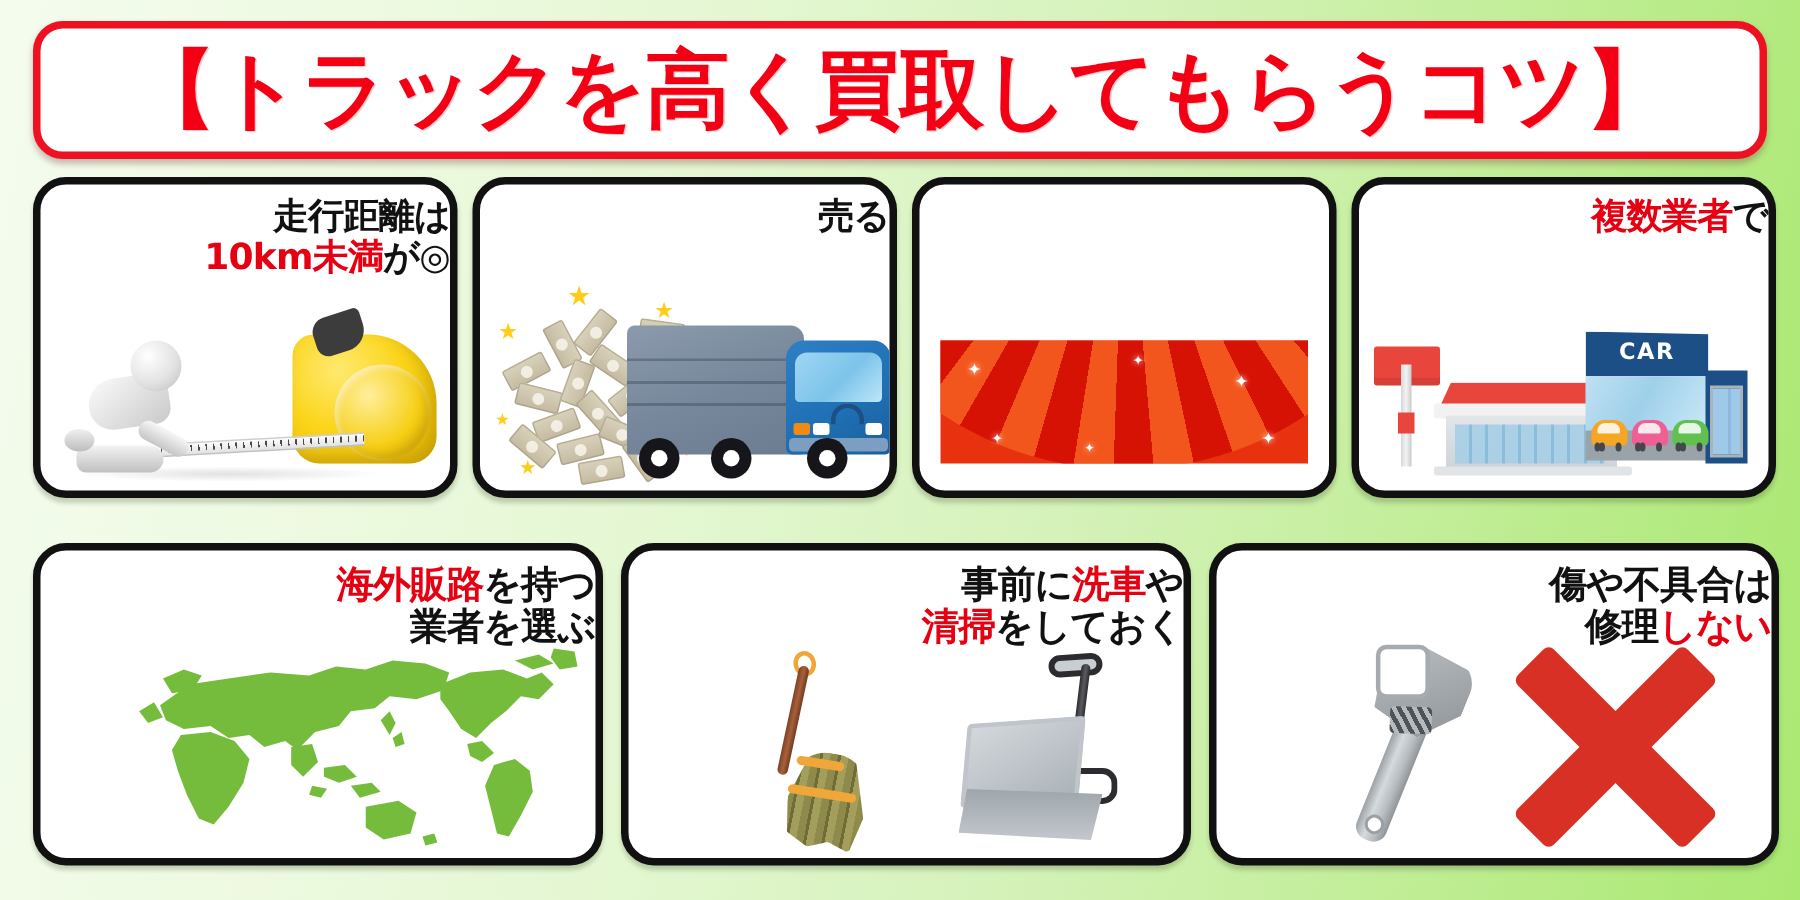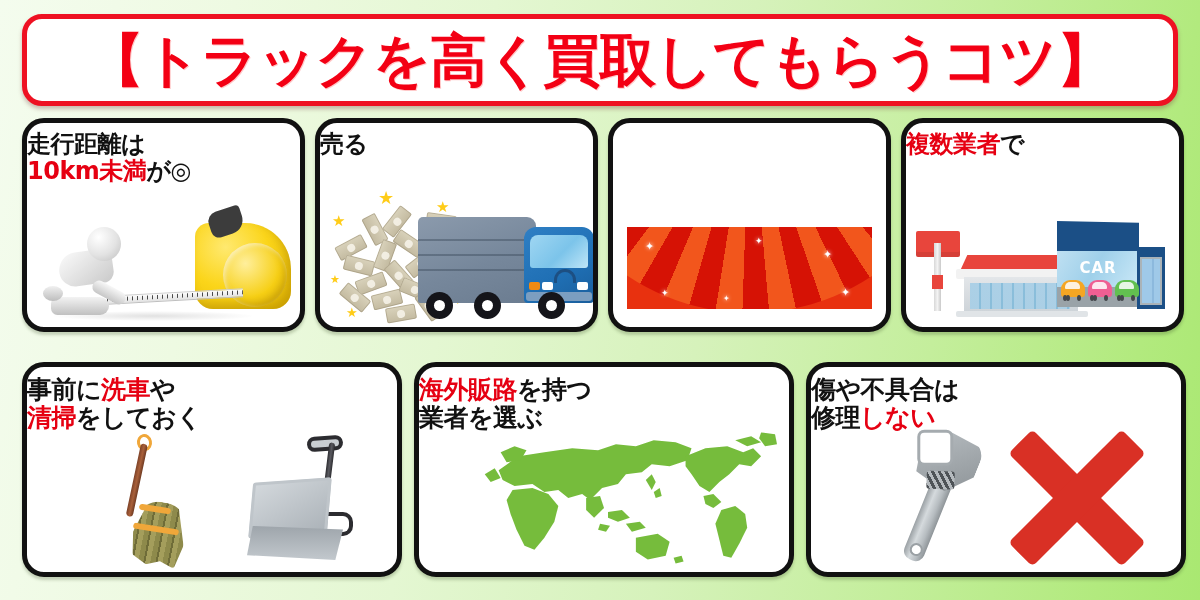--- a/index.html
+++ b/index.html
@@ -64,21 +64,21 @@
     overflow: hidden;
     box-shadow: 0 3px 3px rgba(60,80,40,.25);
   }
   .row-top .card { width: 283px; height: 214px; }
   .row-bottom .card { width: 380px; height: 215px; }
 
   .card-title {
     position: absolute;
     top: 8px;
     left: 0; right: 0;
-    text-align: left;
+    text-align: right;
     font-size: 24px;
     font-weight: 700;
     line-height: 1.13;
     color: #111111;
     letter-spacing: -0.5px;
     z-index: 5;
   }
   .row-bottom .card-title { font-size: 25px; top: 9px; }
   .hl { color: #e60012; }
 
@@ -301,21 +301,20 @@
   .car-shop { position: absolute; right: 14px; bottom: 10px; width: 108px; height: 92px; }
   .cs-sign {
     position: absolute; left: 0; top: 0; width: 82px; height: 30px;
     background: #1b4f86;
     clip-path: polygon(0 0, 100% 6%, 100% 100%, 0 100%);
   }
   .cs-label {
     position: absolute; left: 0; top: 4px; width: 82px;
     text-align: center; color: #fff; font-size: 15px; font-weight: 700;
     letter-spacing: 1px;
-    margin-top: 34px;
   }
   .cs-window {
     position: absolute; left: 0; top: 30px; width: 82px; height: 42px;
     background: linear-gradient(120deg,#bfe0f2 0%, #9fd0ea 45%, #cdeaf8 100%);
   }
   .cs-ground {
     position: absolute; left: 0; top: 66px; width: 82px; height: 20px;
     background: #9aa3a8;
   }
   .cs-tower {
@@ -569,20 +568,68 @@
       </div>
     </div>
   </div>
 
 </div>
 
 <div class="row row-bottom">
 
   <div class="card">
     <div class="card-title">
+      <div><span class="hl">海外販路</span><span>を持つ</span></div>
+      <div><span>業者を選ぶ</span></div>
+    </div>
+    <div class="card-art">
+      <div class="map-wrap">
+        <svg class="map-svg" viewBox="0 0 340 140" preserveAspectRatio="xMidYMid meet">
+          <g fill="#76bc3c">
+
+            <path d="M58 44 L78 30 L104 26 L132 22 L158 24 L176 18 L196 20 L214 14 L236 16 L252 22
+                     L248 34 L230 40 L212 38 L202 46 L186 48 L178 58 L162 62 L150 74 L142 68
+                     L128 72 L118 64 L104 66 L92 58 L74 60 L62 54 Z"></path>
+
+            <path d="M60 26 L74 20 L86 24 L80 34 L66 36 Z"></path>
+            <path d="M44 48 L54 42 L60 52 L50 56 Z"></path>
+
+            <path d="M72 64 L92 62 L108 68 L118 80 L114 96 L104 112 L94 124 L84 120 L76 104
+                     L70 88 L66 74 Z"></path>
+
+            <path d="M146 72 L160 70 L164 82 L154 92 L146 84 Z"></path>
+
+            <path d="M168 86 L182 84 L190 92 L178 96 L168 92 Z"></path>
+            <path d="M186 98 L200 96 L206 102 L192 106 Z"></path>
+            <path d="M160 98 L170 100 L166 106 L158 104 Z"></path>
+
+            <path d="M206 54 L212 48 L216 56 L212 64 Z"></path>
+            <path d="M214 66 L220 62 L222 70 L216 72 Z"></path>
+
+            <path d="M196 112 L218 108 L230 116 L226 130 L208 134 L196 126 Z"></path>
+            <path d="M234 132 L242 130 L244 136 L236 138 Z"></path>
+
+            <path d="M246 30 L266 22 L288 20 L304 26 L314 22 L322 30 L312 40 L300 38 L290 48
+                     L280 56 L270 66 L260 60 L252 48 L246 40 Z"></path>
+            <path d="M296 14 L312 10 L322 16 L308 20 Z"></path>
+
+            <path d="M264 70 L274 68 L282 76 L274 82 L266 78 Z"></path>
+
+            <path d="M282 84 L296 80 L306 88 L308 102 L300 118 L292 132 L284 130 L280 114
+                     L276 98 Z"></path>
+
+            <path d="M322 6 L336 8 L338 18 L326 20 L320 12 Z"></path>
+          </g>
+        </svg>
+      </div>
+    </div>
+  </div>
+
+  <div class="card">
+    <div class="card-title">
       <div><span>事前に</span><span class="hl">洗車</span><span>や</span></div>
       <div><span class="hl">清掃</span><span>をしておく</span></div>
     </div>
     <div class="card-art">
       <div class="clean-scene">
         <div class="broom">
           <div class="broom-loop"></div>
           <div class="broom-handle"></div>
           <div class="broom-brush"></div>
           <div class="broom-band bb1"></div>
@@ -594,68 +641,20 @@
           <div class="dp-hook"></div>
           <div class="dp-back"></div>
           <div class="dp-tray"></div>
         </div>
       </div>
     </div>
   </div>
 
   <div class="card">
     <div class="card-title">
-      <div><span class="hl">海外販路</span><span>を持つ</span></div>
-      <div><span>業者を選ぶ</span></div>
-    </div>
-    <div class="card-art">
-      <div class="map-wrap">
-        <svg class="map-svg" viewBox="0 0 340 140" preserveAspectRatio="xMidYMid meet">
-          <g fill="#76bc3c">
-
-            <path d="M58 44 L78 30 L104 26 L132 22 L158 24 L176 18 L196 20 L214 14 L236 16 L252 22
-                     L248 34 L230 40 L212 38 L202 46 L186 48 L178 58 L162 62 L150 74 L142 68
-                     L128 72 L118 64 L104 66 L92 58 L74 60 L62 54 Z"></path>
-
-            <path d="M60 26 L74 20 L86 24 L80 34 L66 36 Z"></path>
-            <path d="M44 48 L54 42 L60 52 L50 56 Z"></path>
-
-            <path d="M72 64 L92 62 L108 68 L118 80 L114 96 L104 112 L94 124 L84 120 L76 104
-                     L70 88 L66 74 Z"></path>
-
-            <path d="M146 72 L160 70 L164 82 L154 92 L146 84 Z"></path>
-
-            <path d="M168 86 L182 84 L190 92 L178 96 L168 92 Z"></path>
-            <path d="M186 98 L200 96 L206 102 L192 106 Z"></path>
-            <path d="M160 98 L170 100 L166 106 L158 104 Z"></path>
-
-            <path d="M206 54 L212 48 L216 56 L212 64 Z"></path>
-            <path d="M214 66 L220 62 L222 70 L216 72 Z"></path>
-
-            <path d="M196 112 L218 108 L230 116 L226 130 L208 134 L196 126 Z"></path>
-            <path d="M234 132 L242 130 L244 136 L236 138 Z"></path>
-
-            <path d="M246 30 L266 22 L288 20 L304 26 L314 22 L322 30 L312 40 L300 38 L290 48
-                     L280 56 L270 66 L260 60 L252 48 L246 40 Z"></path>
-            <path d="M296 14 L312 10 L322 16 L308 20 Z"></path>
-
-            <path d="M264 70 L274 68 L282 76 L274 82 L266 78 Z"></path>
-
-            <path d="M282 84 L296 80 L306 88 L308 102 L300 118 L292 132 L284 130 L280 114
-                     L276 98 Z"></path>
-
-            <path d="M322 6 L336 8 L338 18 L326 20 L320 12 Z"></path>
-          </g>
-        </svg>
-      </div>
-    </div>
-  </div>
-
-  <div class="card">
-    <div class="card-title">
       <div><span>傷や不具合は</span></div>
       <div><span>修理</span><span class="hl">しない</span></div>
     </div>
     <div class="card-art">
       <div class="fix-scene">
         <div class="wrench">
           <div class="wr-handle"></div>
           <div class="wr-hole"></div>
           <div class="wr-head"></div>
           <div class="wr-jaw"></div>

